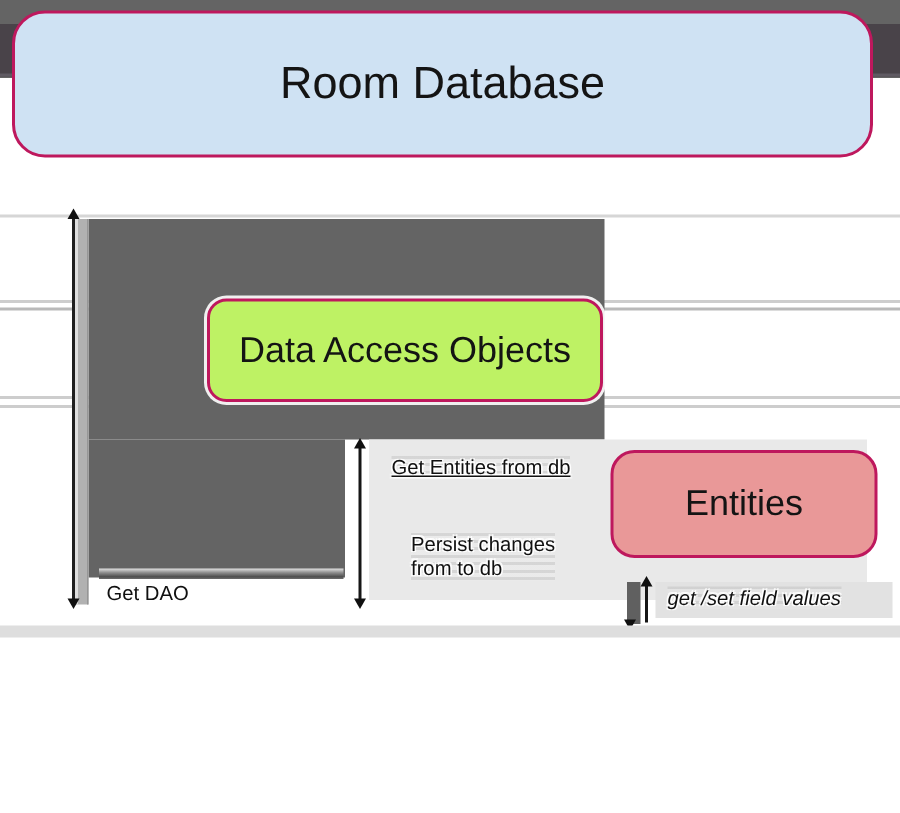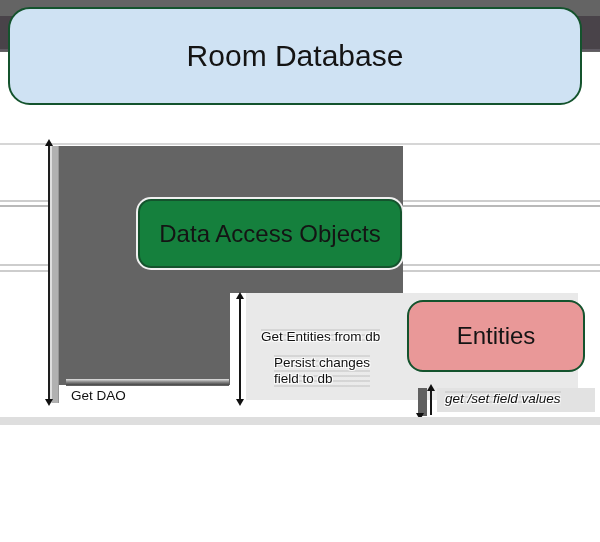--- a/index.html
+++ b/index.html
@@ -1,20 +1,20 @@
 <!DOCTYPE html>
 <html><head>
 <meta charset="utf-8">
 <style>
   html,body{margin:0;padding:0;background:#fff;}
   #stage{position:relative;width:600px;height:542px;background:#ffffff;overflow:hidden;
          font-family:"Liberation Sans","DejaVu Sans",sans-serif;}
   .abs{position:absolute;}
   .node{position:absolute;display:flex;align-items:center;justify-content:center;
-        border:2px solid #14532d;color:#141414;box-sizing:border-box;}
+        border:2px solid #be185d;color:#141414;box-sizing:border-box;}
   .bigtext{font-size:30px;}
   .midtext{font-size:24px;}
   .slabel{position:absolute;font-size:13.5px;color:#101010;white-space:nowrap;
           text-shadow:-1px -1px 0 rgba(255,255,255,.85), 1px -1px 0 rgba(255,255,255,.85),
                       -1px 1px 0 rgba(255,255,255,.85), 1px 1px 0 rgba(255,255,255,.85);}
   .smear{background-image:repeating-linear-gradient(180deg,
           rgba(185,185,185,.40) 0px, rgba(185,185,185,.40) 2px,
           rgba(248,248,248,.10) 2px, rgba(248,248,248,.10) 5px);}
   .vline{position:absolute;width:2px;background:#161616;}
   .tri-up{position:absolute;width:0;height:0;border-left:4px solid transparent;
@@ -35,21 +35,21 @@
                     box-shadow:inset 2px 0 0 #dedede;box-sizing:border-box;}
   #panel           {left:246px;top:293px;width:332px;height:107px;background:#e9e9e9;}
   #getdao-line     {left:66px;top:379px;width:163px;height:7px;
                     background:linear-gradient(180deg,#e2e2e2 0%,#8d8d8d 40%,#4f4f4f 78%,#6d6d6d 100%);}
   #getset-smear    {left:437px;top:388px;width:158px;height:24px;background:#e2e2e2;}
   #small-dark-bar  {left:418px;top:388px;width:9px;height:28px;background:#606060;}
   #band-above-rest {left:0;top:417px;width:600px;height:8px;background:#dedede;}
 
   
   #room-box    {left:8px;top:7px;width:574px;height:98px;background:#cfe2f3;border-radius:22px;}
-  #dao-box     {left:138px;top:199px;width:264px;height:69px;background:#15803d;border-radius:13px;
+  #dao-box     {left:138px;top:199px;width:264px;height:69px;background:#bef264;border-radius:13px;
                 box-shadow:0 0 0 2px rgba(255,255,255,.9);}
   #entities-box{left:407px;top:300px;width:178px;height:72px;background:#e99898;border-radius:16px;}
   #rest-box    {left:8px;top:429px;width:577px;height:103px;background:#c9c9c9;border-radius:26px;}
 </style>
 </head>
 <body>
 
 <div id="stage">
 
   <div class="hairline" style="top:143px;height:2px;background:#d6d6d6;"></div>
@@ -84,24 +84,24 @@
     <span>Entities</span>
   </div>
 
   <div class="abs" id="getset-smear"></div>
   <div class="abs" id="small-dark-bar"></div>
   <div class="tri-down" style="left:416px;top:413px;"></div>
   <div class="vline" style="left:430px;top:388px;height:27px;"></div>
   <div class="tri-up" style="left:427px;top:384px;"></div>
 
   <div class="slabel" style="left:71px;top:388px;">Get DAO</div>
-  <div class="slabel smear" style="left:261px;top:329px;">Get Entities from db</div>
+  <div class="slabel smear" style="left:261px;top:304px;text-decoration:underline;">Get Entities from db</div>
   <div class="slabel smear" style="left:258px;top:355px;line-height:16px;margin-left:16px;">
     <span style="display:block;">Persist changes</span>
-    <span style="display:block;">field to db</span>
+    <span style="display:block;">from to db</span>
   </div>
   <div class="slabel smear" style="left:445px;top:391px;font-style:italic;">get /set field values</div>
 
   <div class="abs" id="band-above-rest"></div>
 
 
   <div class="node bigtext" id="room-box">
     <span>Room Database</span>
   </div>
 

